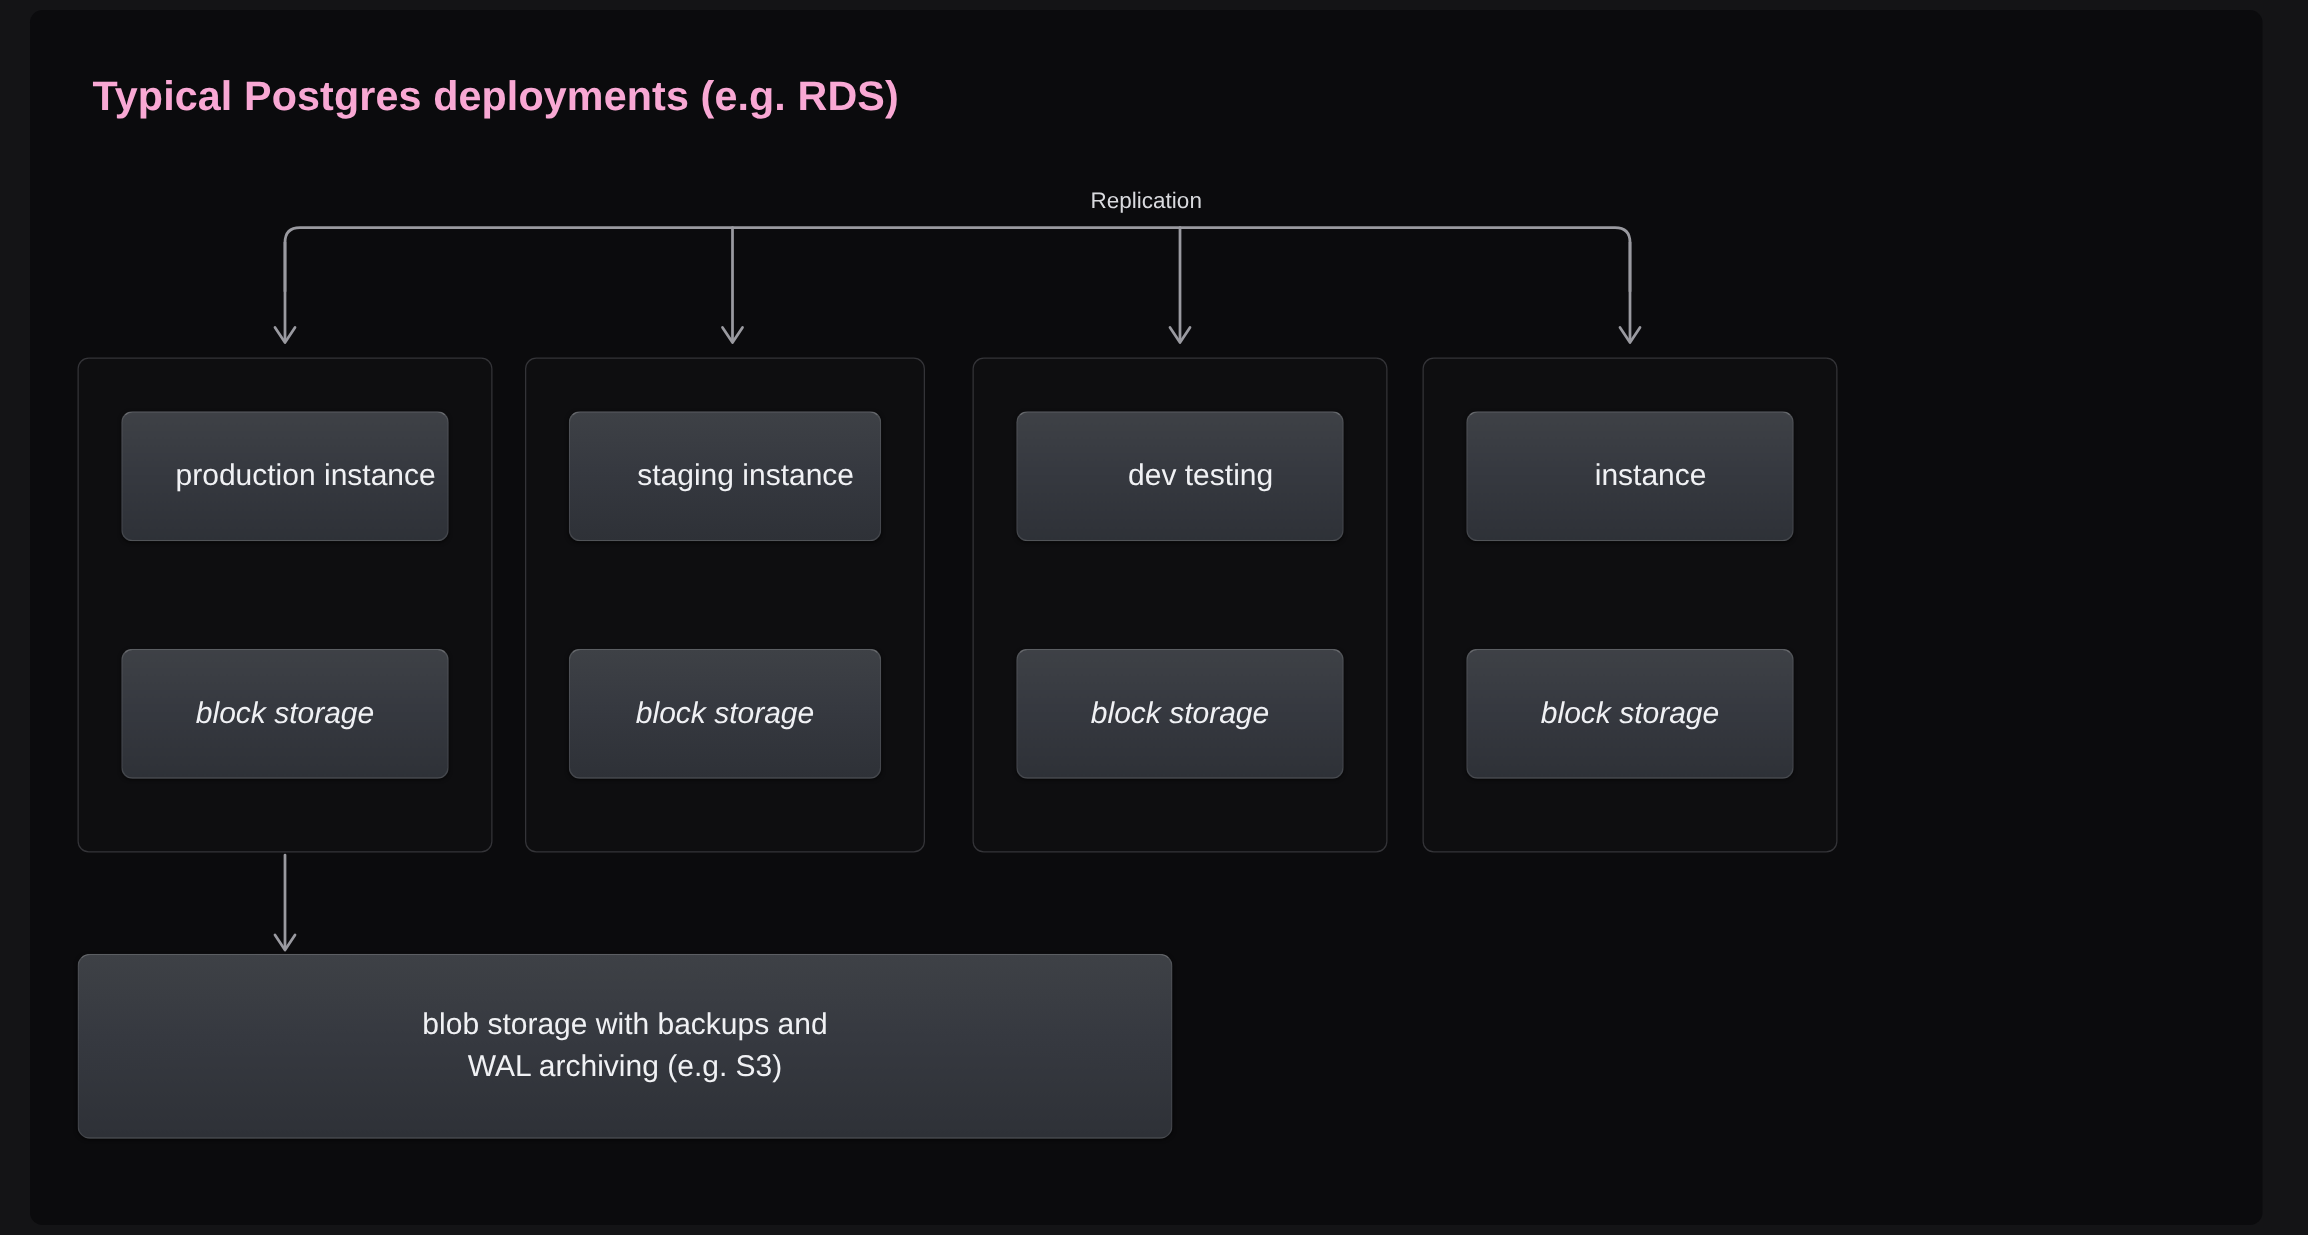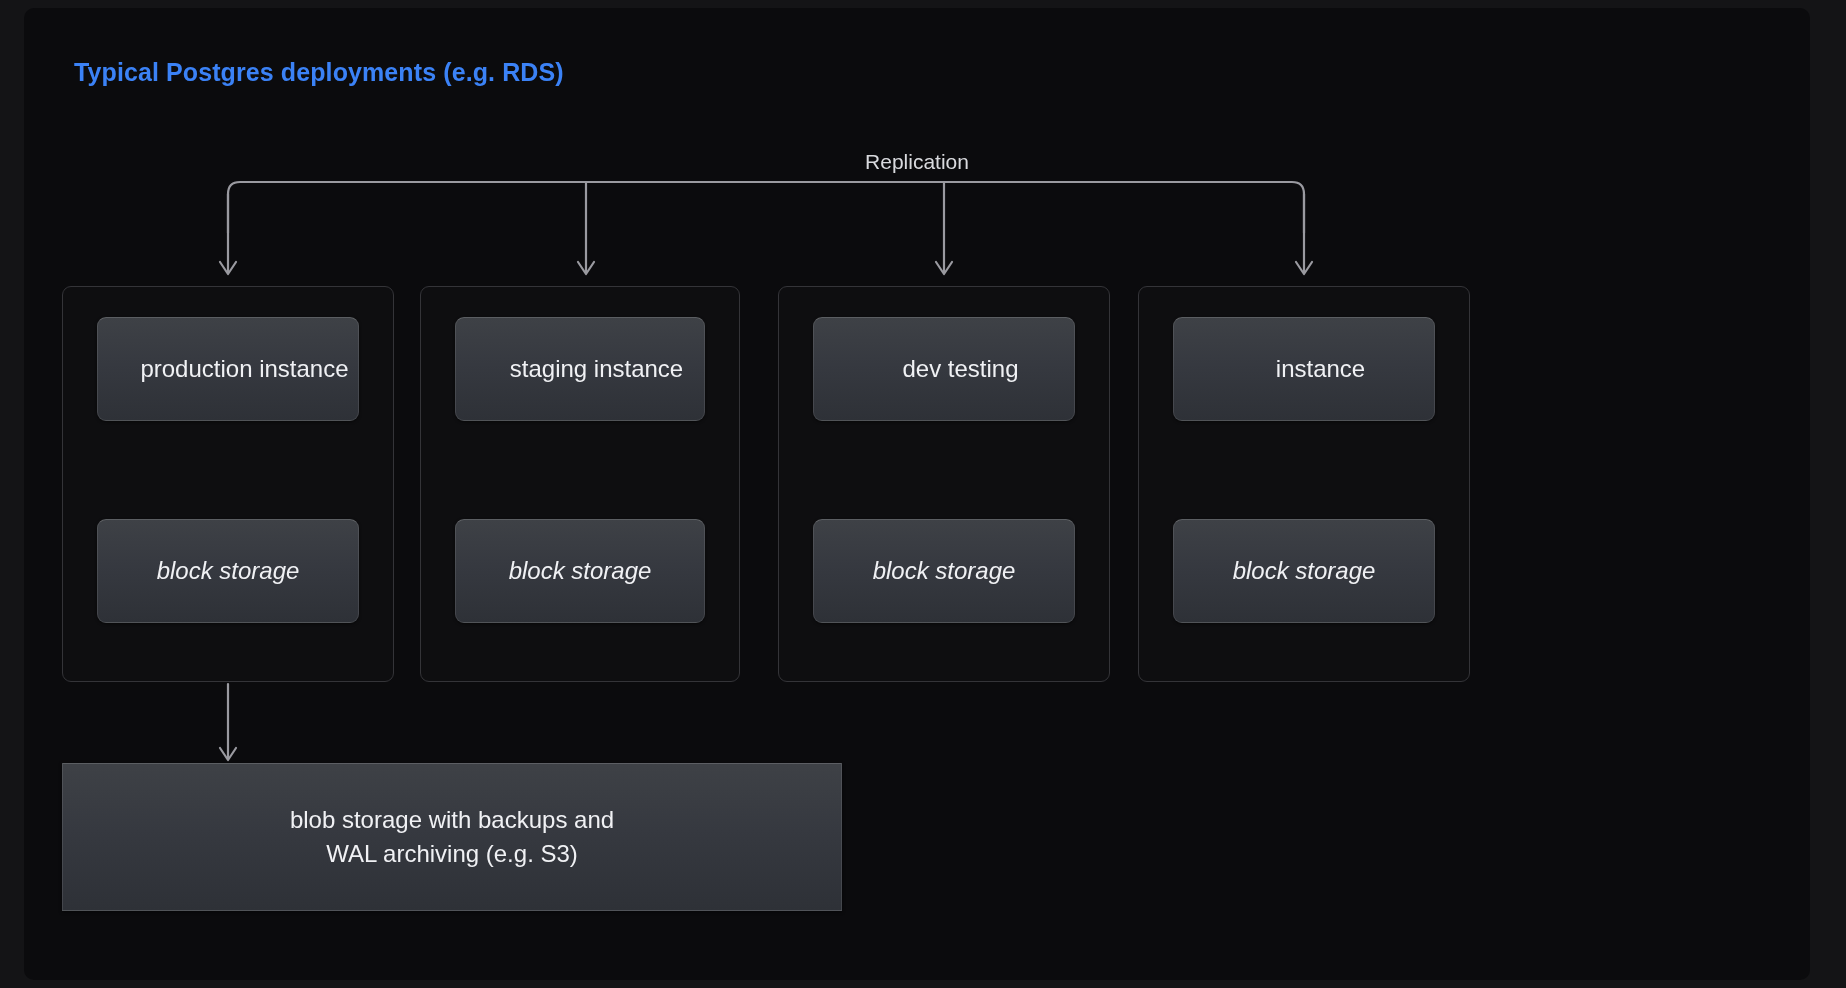--- a/index.html
+++ b/index.html
@@ -32,35 +32,35 @@
     background: #0b0b0d;
     border-radius: 10px;
     overflow: hidden;
   }
 
   
   #title {
     position: absolute;
     left: 50px;
     top: 50px;
-    font-size: 25px;
+    font-size: 33px;
     font-weight: bold;
-    color: #3b82f6;
+    color: #f9a8d4;
     letter-spacing: 0.1px;
     white-space: nowrap;
   }
 
   
   #replication-label {
     position: absolute;
     left: 0;
     top: 142px;
     width: 100%;
     text-align: center;
-    font-size: 21px;
+    font-size: 18px;
     color: #d9dade;
     pointer-events: none;
   }
 
   
   #connectors {
     position: absolute;
     left: 0;
     top: 0;
     width: 1786px;
@@ -92,31 +92,31 @@
     box-shadow: 0 1px 3px rgba(0,0,0,0.55);
     display: flex;
     align-items: center;
     justify-content: center;
     box-sizing: border-box;
     color: #f0f1f4;
     font-size: 24px;
     text-align: center;
     line-height: 1.32;
   }
-  .node.top    { top: 30px; padding-left: 33px; }
+  .node.top    { top: 42px; padding-left: 33px; }
   .node.bottom { top: 232px; font-style: italic; }
 
   
   #blob-storage {
     position: absolute;
     left: 38px;
     top: 755px;
-    width: 780px;
+    width: 876px;
     height: 148px;
-    border-radius: 0;
+    border-radius: 10px;
     background: linear-gradient(180deg, #3e4146 0%, #363940 45%, #2e3137 100%);
     border: 1px solid rgba(255,255,255,0.10);
     border-top-color: rgba(255,255,255,0.22);
     box-shadow: 0 1px 3px rgba(0,0,0,0.55);
     display: flex;
     align-items: center;
     justify-content: center;
     box-sizing: border-box;
     color: #f0f1f4;
     font-size: 24px;

